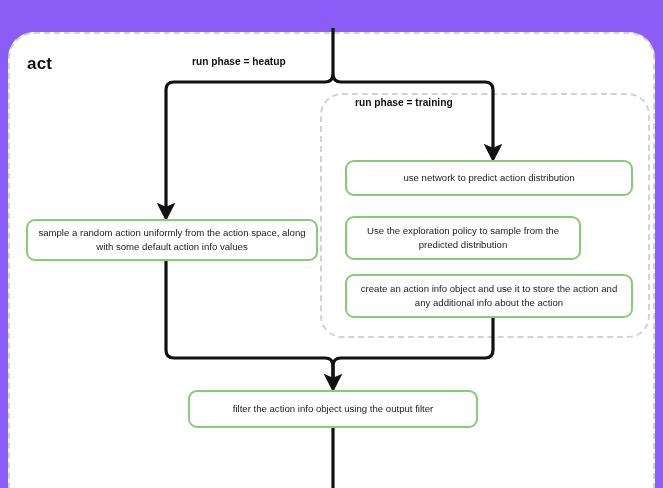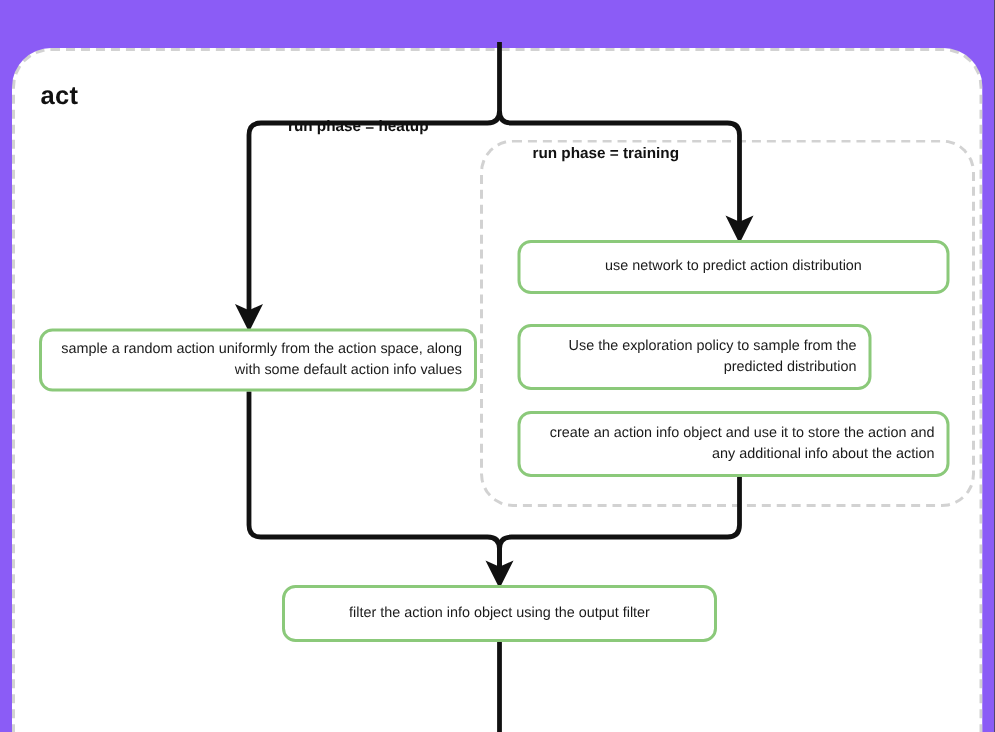--- a/index.html
+++ b/index.html
@@ -67,42 +67,42 @@
   
   .gbox {
     position: absolute;
     box-sizing: border-box;
     background: #ffffff;
     border: 2px solid #8bc97a;
     border-radius: 9px;
     display: flex;
     align-items: center;
     justify-content: center;
-    text-align: right;
+    text-align: center;
     color: #1a1a1a;
     font-size: 9.6px;
     line-height: 14px;
     padding: 0 8px;
   }
 
   #box-sample  { left: 26px;  top: 219px; width: 292px; height: 42px; }
   #box-predict { left: 345px; top: 160px; width: 288px; height: 36px; }
   #box-explore { left: 345px; top: 216px; width: 236px; height: 44px; }
   #box-create  { left: 345px; top: 274px; width: 288px; height: 44px; }
   #box-filter  { left: 188px; top: 390px; width: 290px; height: 38px; }
 
   
   .edge-label {
     position: absolute;
     font-size: 10.2px;
     font-weight: bold;
     color: #111111;
     white-space: nowrap;
   }
-  #label-heatup   { left: 192px; top: 56px; margin-top: 23px; }
+  #label-heatup   { left: 192px; top: 56px; }
   #label-training { left: 355px; top: 56px; margin-top: 41px; }
 
   
   #connectors {
     position: absolute;
     left: 0; top: 0;
     width: 663px; height: 488px;
     pointer-events: none;
   }
 </style>

